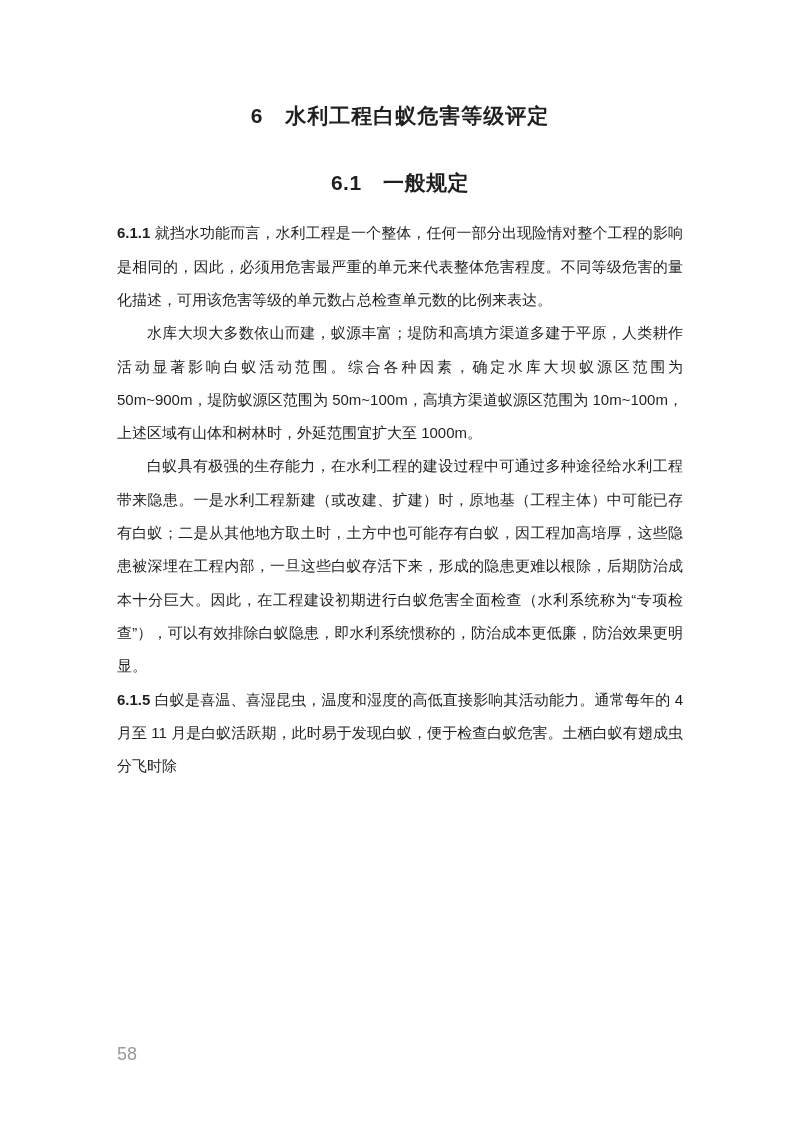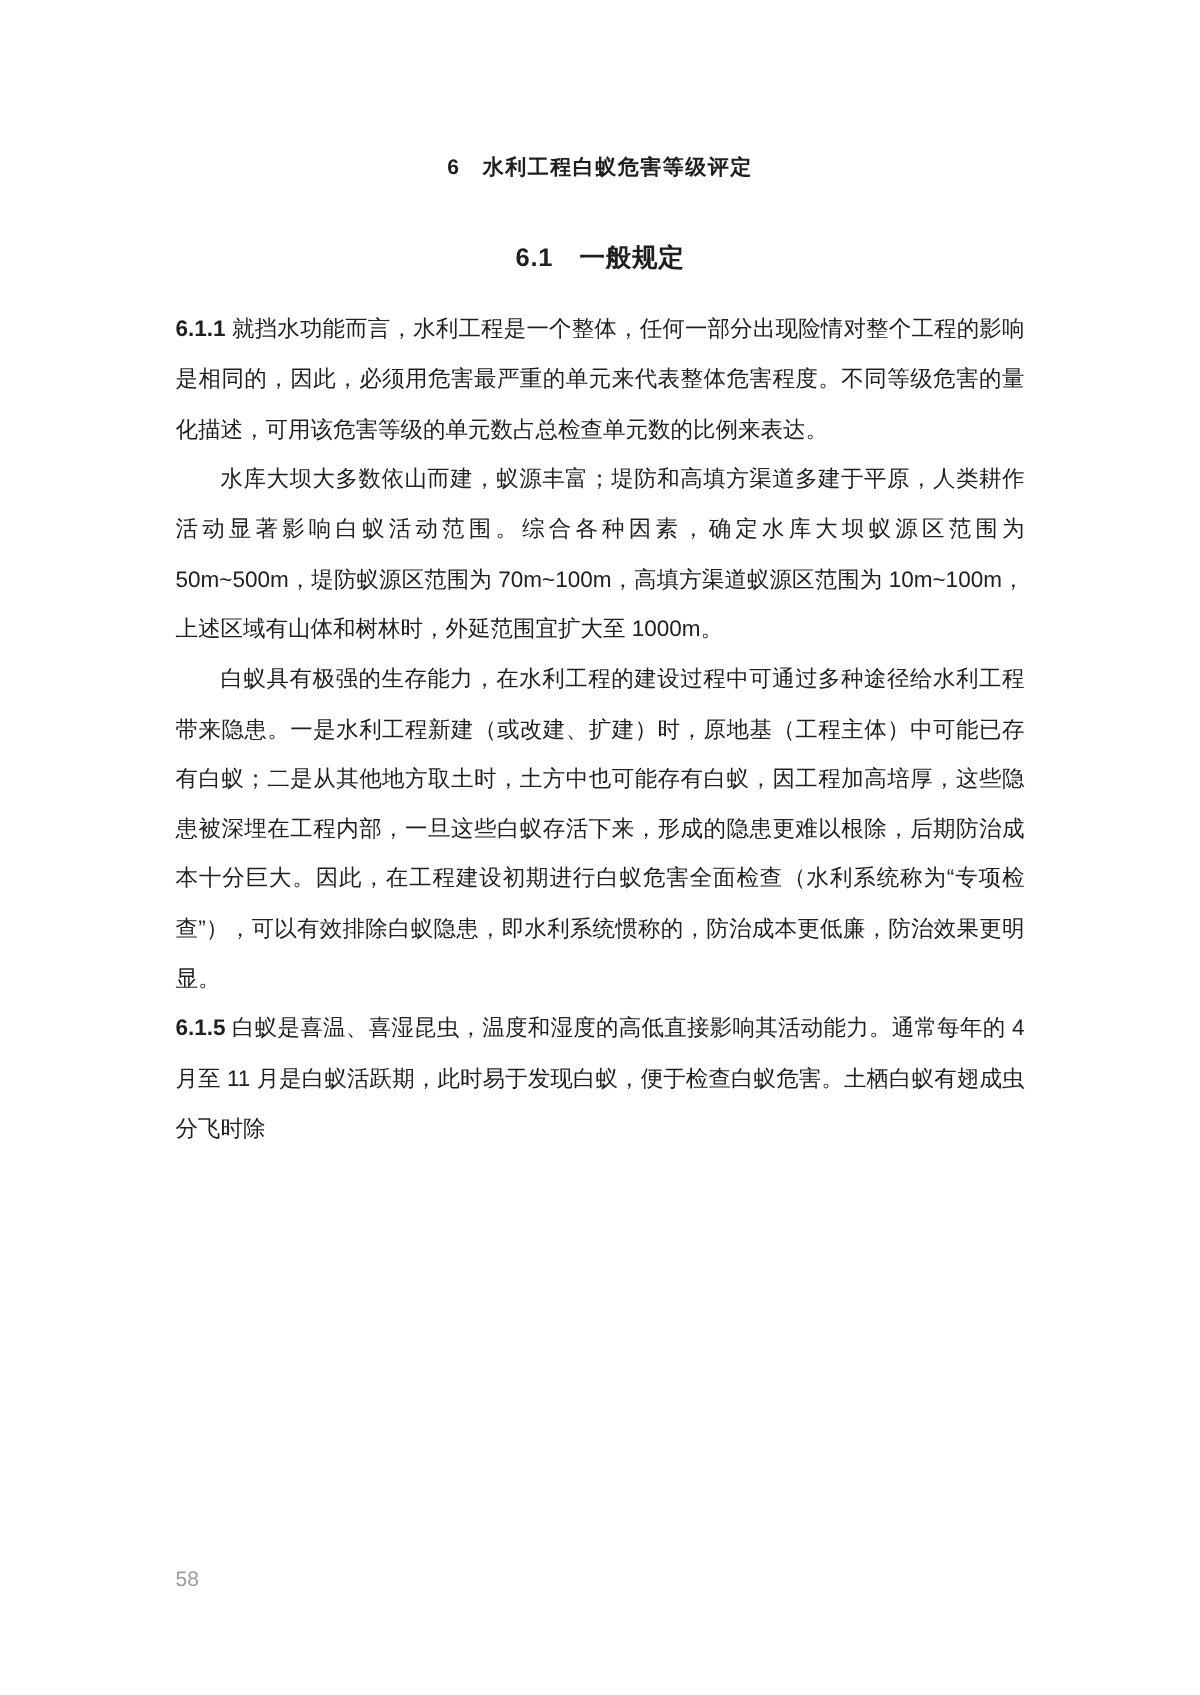--- a/index.html
+++ b/index.html
@@ -16,29 +16,29 @@
     color: #1f1f1f;
   }
   .page {
     position: absolute;
     inset: 0;
     background: #ffffff;
   }
   .chapter-title {
     margin: 103px 0 0 0;
     text-align: center;
-    font-size: 14px;
+    font-size: 21px;
     font-weight: bold;
     letter-spacing: 1px;
     line-height: 1.2;
   }
   .section-title {
     margin: 42px 0 0 0;
     text-align: center;
-    font-size: 17px;
+    font-size: 21px;
     font-weight: bold;
     letter-spacing: 0.5px;
     line-height: 1.2;
   }
   .body-text {
     margin: 21px auto 0 auto;
     width: 566px;
     font-size: 15px;
     line-height: 33.3px;
     text-align: justify;
@@ -50,30 +50,30 @@
     text-indent: 2em;
   }
   .clause-no {
     font-weight: bold;
     margin-top: 44px;
   }
   .page-number {
     position: absolute;
     left: 117px;
     top: 1044px;
-    font-size: 14px;
+    font-size: 18px;
     color: #9a9a9a;
   }
 </style>
 </head>
 <body>
 
 <div class="page">
   <h1 class="chapter-title">6　水利工程白蚁危害等级评定</h1>
   <h2 class="section-title">6.1　一般规定</h2>
   <div class="body-text">
       <p><b class="clause-no">6.1.1 </b>就挡水功能而言，水利工程是一个整体，任何一部分出现险情对整个工程的影响是相同的，因此，必须用危害最严重的单元来代表整体危害程度。不同等级危害的量化描述，可用该危害等级的单元数占总检查单元数的比例来表达。</p>
-      <p class="indent">水库大坝大多数依山而建，蚁源丰富；堤防和高填方渠道多建于平原，人类耕作活动显著影响白蚁活动范围。综合各种因素，确定水库大坝蚁源区范围为 50m~500m，堤防蚁源区范围为 70m~100m，高填方渠道蚁源区范围为 10m~100m，上述区域有山体和树林时，外延范围宜扩大至 1000m。</p>
+      <p class="indent">水库大坝大多数依山而建，蚁源丰富；堤防和高填方渠道多建于平原，人类耕作活动显著影响白蚁活动范围。综合各种因素，确定水库大坝蚁源区范围为 50m~900m，堤防蚁源区范围为 50m~100m，高填方渠道蚁源区范围为 10m~100m，上述区域有山体和树林时，外延范围宜扩大至 1000m。</p>
       <p class="indent">白蚁具有极强的生存能力，在水利工程的建设过程中可通过多种途径给水利工程带来隐患。一是水利工程新建（或改建、扩建）时，原地基（工程主体）中可能已存有白蚁；二是从其他地方取土时，土方中也可能存有白蚁，因工程加高培厚，这些隐患被深埋在工程内部，一旦这些白蚁存活下来，形成的隐患更难以根除，后期防治成本十分巨大。因此，在工程建设初期进行白蚁危害全面检查（水利系统称为“专项检查”），可以有效排除白蚁隐患，即水利系统惯称的，防治成本更低廉，防治效果更明显。</p>
       <p><b class="clause-no">6.1.5 </b>白蚁是喜温、喜湿昆虫，温度和湿度的高低直接影响其活动能力。通常每年的 4 月至 11 月是白蚁活跃期，此时易于发现白蚁，便于检查白蚁危害。土栖白蚁有翅成虫分飞时除</p>
     </div>
   <div class="page-number">58</div>
 </div>
 
 </body></html>

